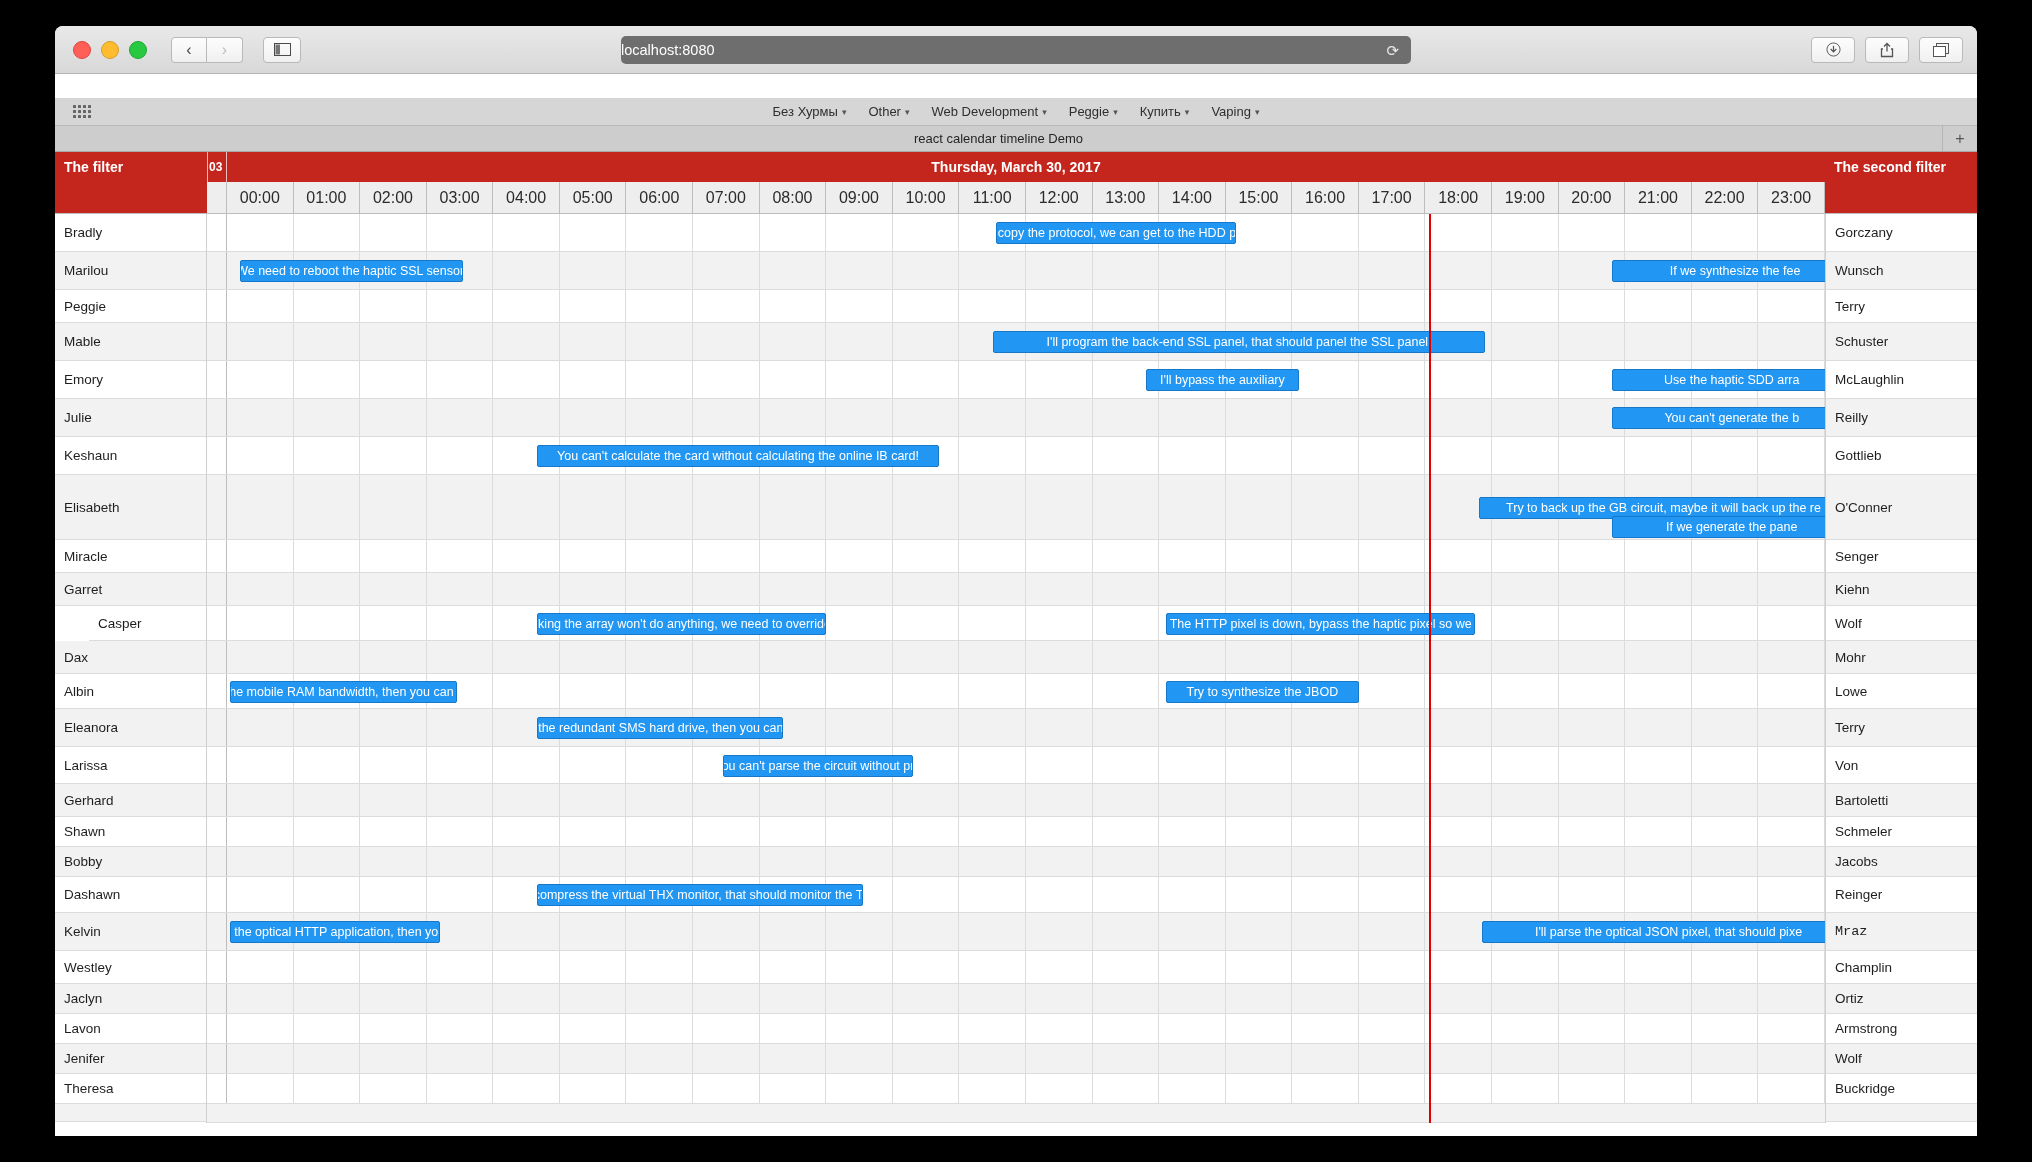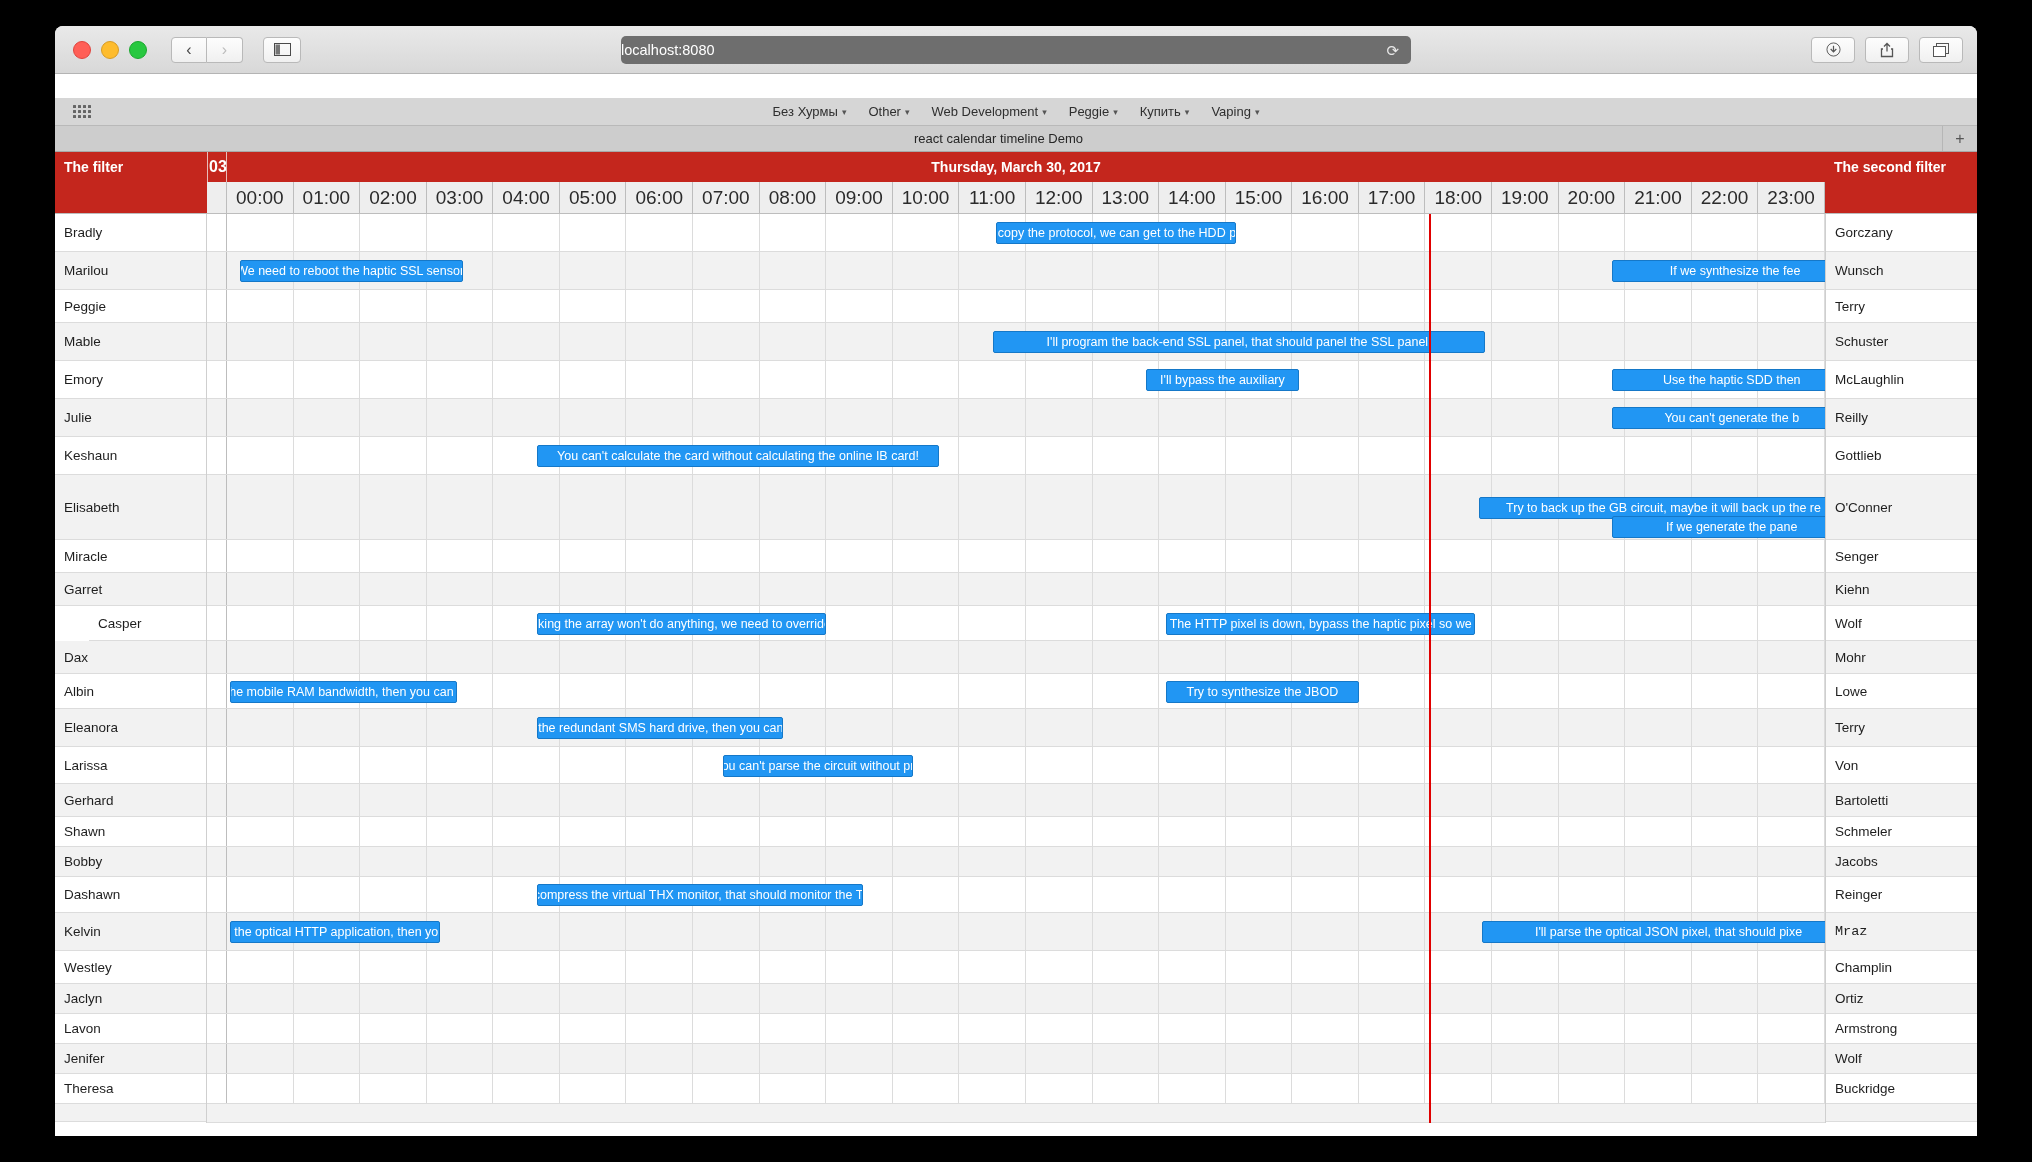--- a/index.html
+++ b/index.html
@@ -193,21 +193,21 @@
     justify-content: center;
     position: relative;
     overflow: hidden;
   }
   #header-center .clip-stub {
     position: absolute;
     left: 0; top: 0; bottom: 0;
     width: 20px;
     display: flex; align-items: center;
     color: #fff;
-    font-size: 16px;
+    font-size: 12px;
     border-left: 1px solid #e8bdba;
     border-right: 1px solid #e8bdba;
     overflow: hidden;
     box-sizing: border-box;
     padding-left: 1px;
   }
 
   
   #subheader-band {
     display: flex;
@@ -227,21 +227,21 @@
     border-right: 1px solid #bdbdbd;
     box-sizing: border-box;
   }
   .hour-cell {
     flex: 1 1 0;
     border-right: 1px solid #bdbdbd;
     box-sizing: border-box;
     display: flex;
     align-items: center;
     justify-content: center;
-    font-size: 19px;
+    font-size: 16px;
     color: #2b2b2b;
     background: #eeeeee;
   }
 
   
   #body-band {
     display: flex;
     position: relative;
   }
   #left-col, #right-col {
@@ -1238,21 +1238,21 @@
             <div class="gcell"></div>
             <div class="gcell"></div>
           </div>
           <div id="scroll-pad"></div>
           <div id="now-line" style="left: 1221.83px;"></div>
       <div class="event" style="top: 8px; left: 789.038px; width: 239.7px;">If we copy the protocol, we can get to the HDD protoc</div>
           <div class="event" style="top: 46px; left: 33.3167px; width: 223.054px;">We need to reboot the haptic SSL sensor!</div>
           <div class="event" style="top: 46px; left: 1404.93px; width: 246.358px;">If we synthesize the fee</div>
           <div class="event" style="top: 117px; left: 785.708px; width: 492.717px;">I'll program the back-end SSL panel, that should panel the SSL panel!</div>
           <div class="event" style="top: 155px; left: 938.85px; width: 153.142px;">I'll bypass the auxiliary</div>
-          <div class="event" style="top: 155px; left: 1404.93px; width: 239.7px;">Use the haptic SDD then</div>
+          <div class="event" style="top: 155px; left: 1404.93px; width: 239.7px;">Use the haptic SDD arra</div>
           <div class="event" style="top: 193px; left: 1404.93px; width: 239.7px;">You can't generate the b</div>
           <div class="event" style="top: 231px; left: 329.613px; width: 402.829px;">You can't calculate the card without calculating the online IB card!</div>
           <div class="event" style="top: 282.5px; left: 1271.77px; width: 369.537px;">Try to back up the GB circuit, maybe it will back up the re</div>
           <div class="event" style="top: 302px; left: 1404.93px; width: 239.7px;">If we generate the pane</div>
           <div class="event" style="top: 398.5px; left: 329.613px; width: 289.637px;">hacking the array won't do anything, we need to override th</div>
           <div class="event" style="top: 398.5px; left: 958.825px; width: 309.613px;">The HTTP pixel is down, bypass the haptic pixel so we</div>
           <div class="event" style="top: 466.5px; left: 23.3292px; width: 226.383px;">Use the mobile RAM bandwidth, then you can synth</div>
           <div class="event" style="top: 466.5px; left: 958.825px; width: 193.092px;">Try to synthesize the JBOD</div>
           <div class="event" style="top: 503px; left: 329.613px; width: 246.358px;">Use the redundant SMS hard drive, then you can con</div>
           <div class="event" style="top: 540.5px; left: 516.046px; width: 189.762px;">You can't parse the circuit without pro</div>

